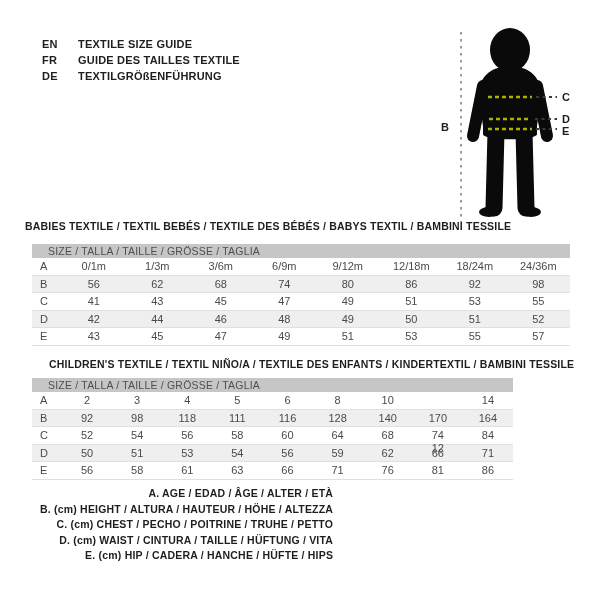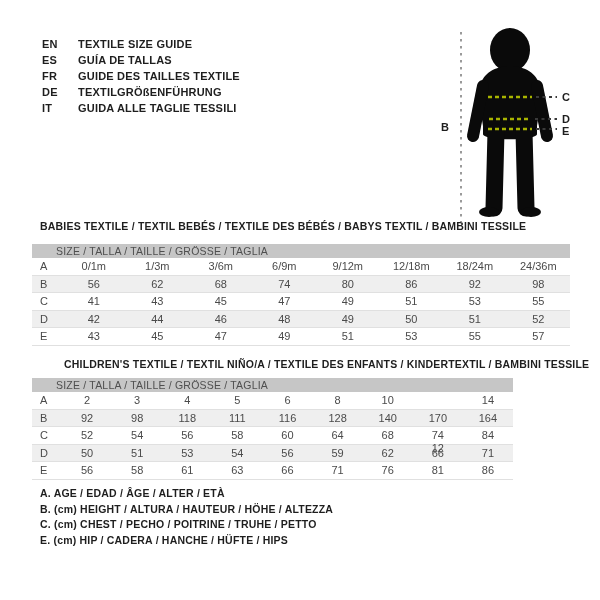--- a/index.html
+++ b/index.html
@@ -9,65 +9,57 @@
     -webkit-font-smoothing:antialiased;
     overflow:hidden;
   }
   
   .lang-list{position:absolute;left:42px;top:36px;}
   .lang-row{display:flex;height:16px;line-height:16px;font-size:11px;font-weight:700;color:#1e1e1e;letter-spacing:.2px;}
   .lang-row .code{width:36px;}
   
   .figure-wrap{position:absolute;left:425px;top:10px;width:165px;height:215px;}
   
-  .sec-title{position:absolute;left:40px;font-size:10.5px;font-weight:700;color:#1e1e1e;letter-spacing:.2px;white-space:nowrap;}
+  .sec-title{position:absolute;left:25px;font-size:10.5px;font-weight:700;color:#1e1e1e;letter-spacing:.2px;white-space:nowrap;}
   .sec-title.babies{top:220px;}
   .sec-title.children{top:358px;margin-left:24px;}
   
   .size-table{position:absolute;left:32px;}
   .size-table.babies{top:244px;width:538px;}
   .size-table.children{top:378px;width:481px;}
-  .bar{height:14px;line-height:14px;background:#c6c6c6;font-size:10.5px;color:#4f4f4f;padding-left:24px;letter-spacing:.2px;}
+  .bar{height:14px;line-height:14px;background:#c6c6c6;font-size:10.5px;color:#4f4f4f;padding-left:16px;letter-spacing:.2px;}
   .trow{display:flex;height:16.5px;line-height:16.5px;font-size:11px;color:#4a4a4a;border-bottom:1px solid #e0e0e0;background:#fff;}
   .trow.zebra{background:#efefef;}
   .trow .rl{width:30px;padding-left:8px;box-sizing:border-box;}
   .trow .cell{flex:1;text-align:center;}
   .trow .cell.hl{box-shadow:inset 1px 0 0 #c6c6c6, inset 0 1px 0 #c6c6c6;margin-top:48px;}
   
-  .legend{position:absolute;left:40px;top:486px;}
+  .legend{position:absolute;left:40px;top:486px;text-align:right;}
   .legend-line{height:15.5px;line-height:15.5px;font-size:10.5px;font-weight:700;color:#1e1e1e;letter-spacing:.2px;}
 </style>
 </head>
 <body>
 
 <div class="lang-list">
   <div class="lang-row">
     <span class="code">EN</span>
     <span class="label">TEXTILE SIZE GUIDE</span>
   </div>
 
-  <div class="lang-row">
-    <span class="code">ES</span>
-    <span class="label">GUÍA DE TALLAS</span>
-  </div>
 
   <div class="lang-row">
     <span class="code">FR</span>
     <span class="label">GUIDE DES TAILLES TEXTILE</span>
   </div>
 
   <div class="lang-row">
     <span class="code">DE</span>
     <span class="label">TEXTILGRÖßENFÜHRUNG</span>
   </div>
 
-  <div class="lang-row">
-    <span class="code">IT</span>
-    <span class="label">GUIDA ALLE TAGLIE TESSILI</span>
-  </div>
 </div>
 
 <div class="figure-wrap">
   <svg width="165" height="215" viewBox="0 0 165 215">
 
     <line x1="36" y1="22" x2="36" y2="212" stroke="#9a9a9a" stroke-width="2" stroke-dasharray="2.5 4.5"></line>
     <text x="16" y="121" font-size="11" font-weight="bold" fill="#1e1e1e">B</text>
 
     <g fill="#0a0a0a" stroke="none">
       <ellipse cx="85" cy="40" rx="20" ry="22"></ellipse>
@@ -224,15 +216,16 @@
     </div>
 </div>
 
 <div class="legend">
   <div class="legend-line">A. AGE / EDAD / ÂGE / ALTER / ETÀ</div>
 
   <div class="legend-line">B. (cm) HEIGHT / ALTURA / HAUTEUR / HÖHE / ALTEZZA</div>
 
   <div class="legend-line">C. (cm) CHEST / PECHO / POITRINE / TRUHE / PETTO</div>
 
+  <div class="legend-line">D. (cm) WAIST / CINTURA / TAILLE / HÜFTUNG / VITA</div>
 
   <div class="legend-line">E. (cm) HIP / CADERA / HANCHE / HÜFTE / HIPS</div>
 </div>
 
 </body></html>

